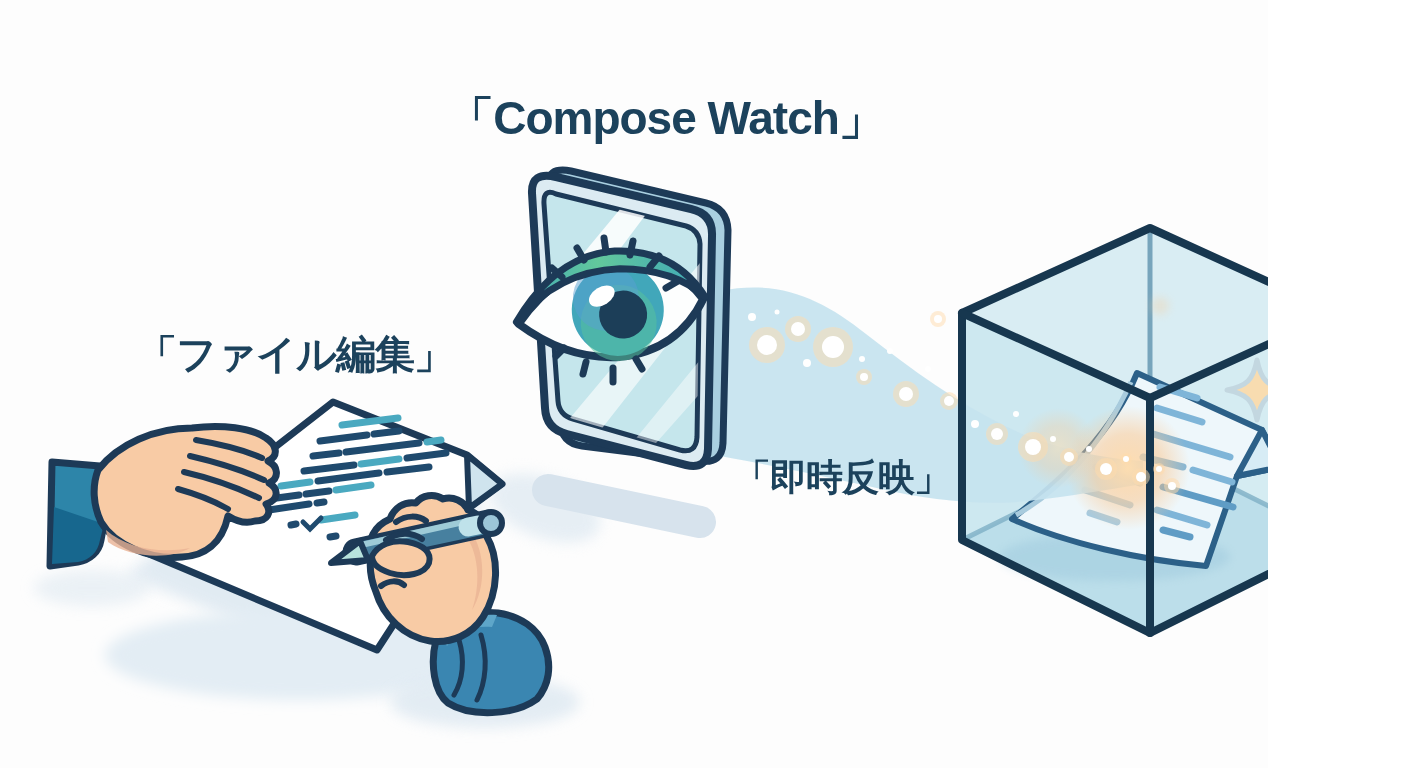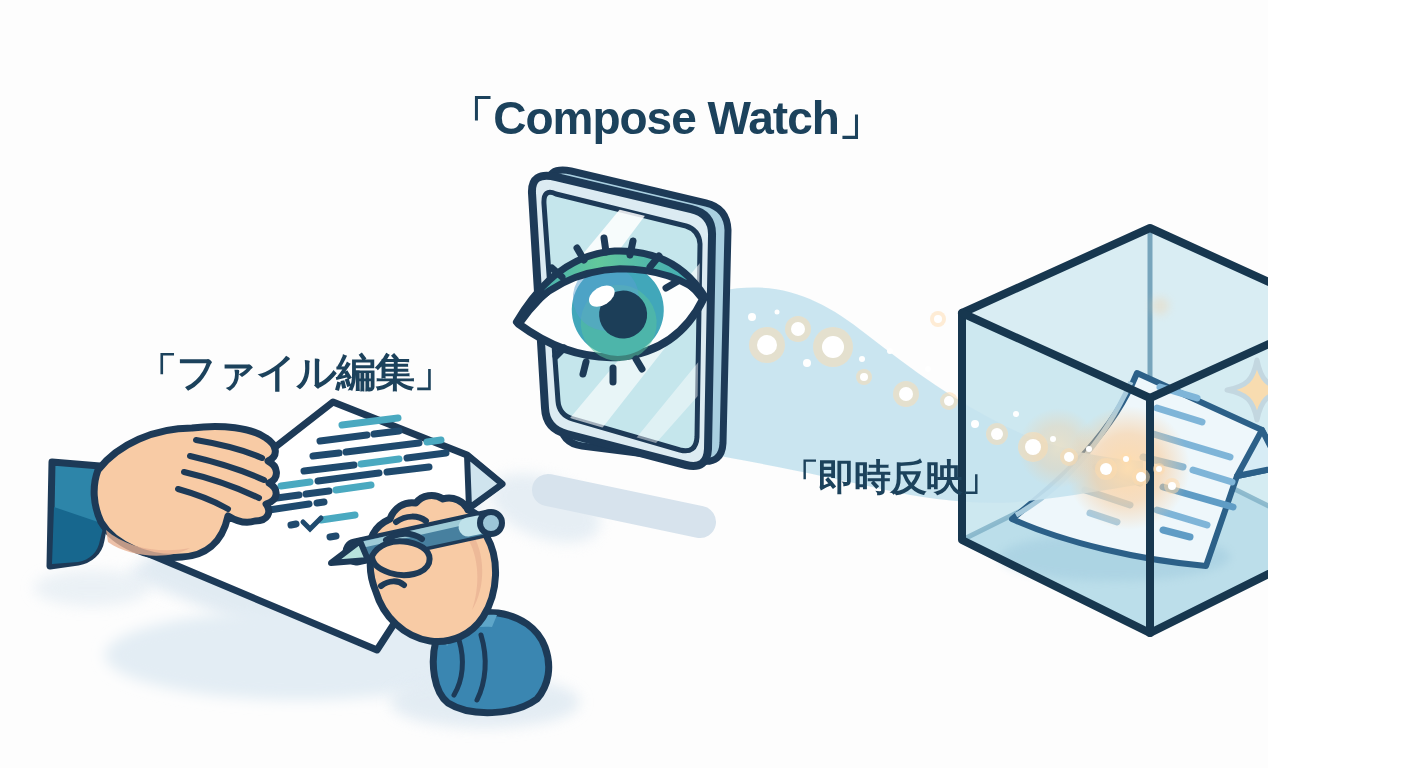--- a/index.html
+++ b/index.html
@@ -8,22 +8,22 @@
     background:#fdfdfd;
     font-family:"Liberation Sans","DejaVu Sans",sans-serif;
   }
   .stage svg{position:absolute;inset:0;display:block;}
   .label{
     position:absolute;transform:translate(-50%,-50%);
     color:#1c425c;font-weight:bold;white-space:nowrap;
     letter-spacing:-1px;user-select:none;
   }
   .label-compose{left:666px;top:119px;font-size:46px;}
-  .label-file-edit{left:295px;top:372px;font-size:40px;}
-  .label-instant{left:842px;top:478px;font-size:37px;margin-left:48px;}
+  .label-file-edit{left:295px;top:354px;font-size:40px;}
+  .label-instant{left:842px;top:478px;font-size:37px;}
   .label-sync{left:1158px;top:189px;font-size:40px;}
 </style>
 </head>
 <body>
 
 <div class="stage">
 
 <svg viewBox="0 0 1408 768" width="1408" height="768">
   <defs>
     <filter id="soft" x="-40%" y="-40%" width="180%" height="180%">

